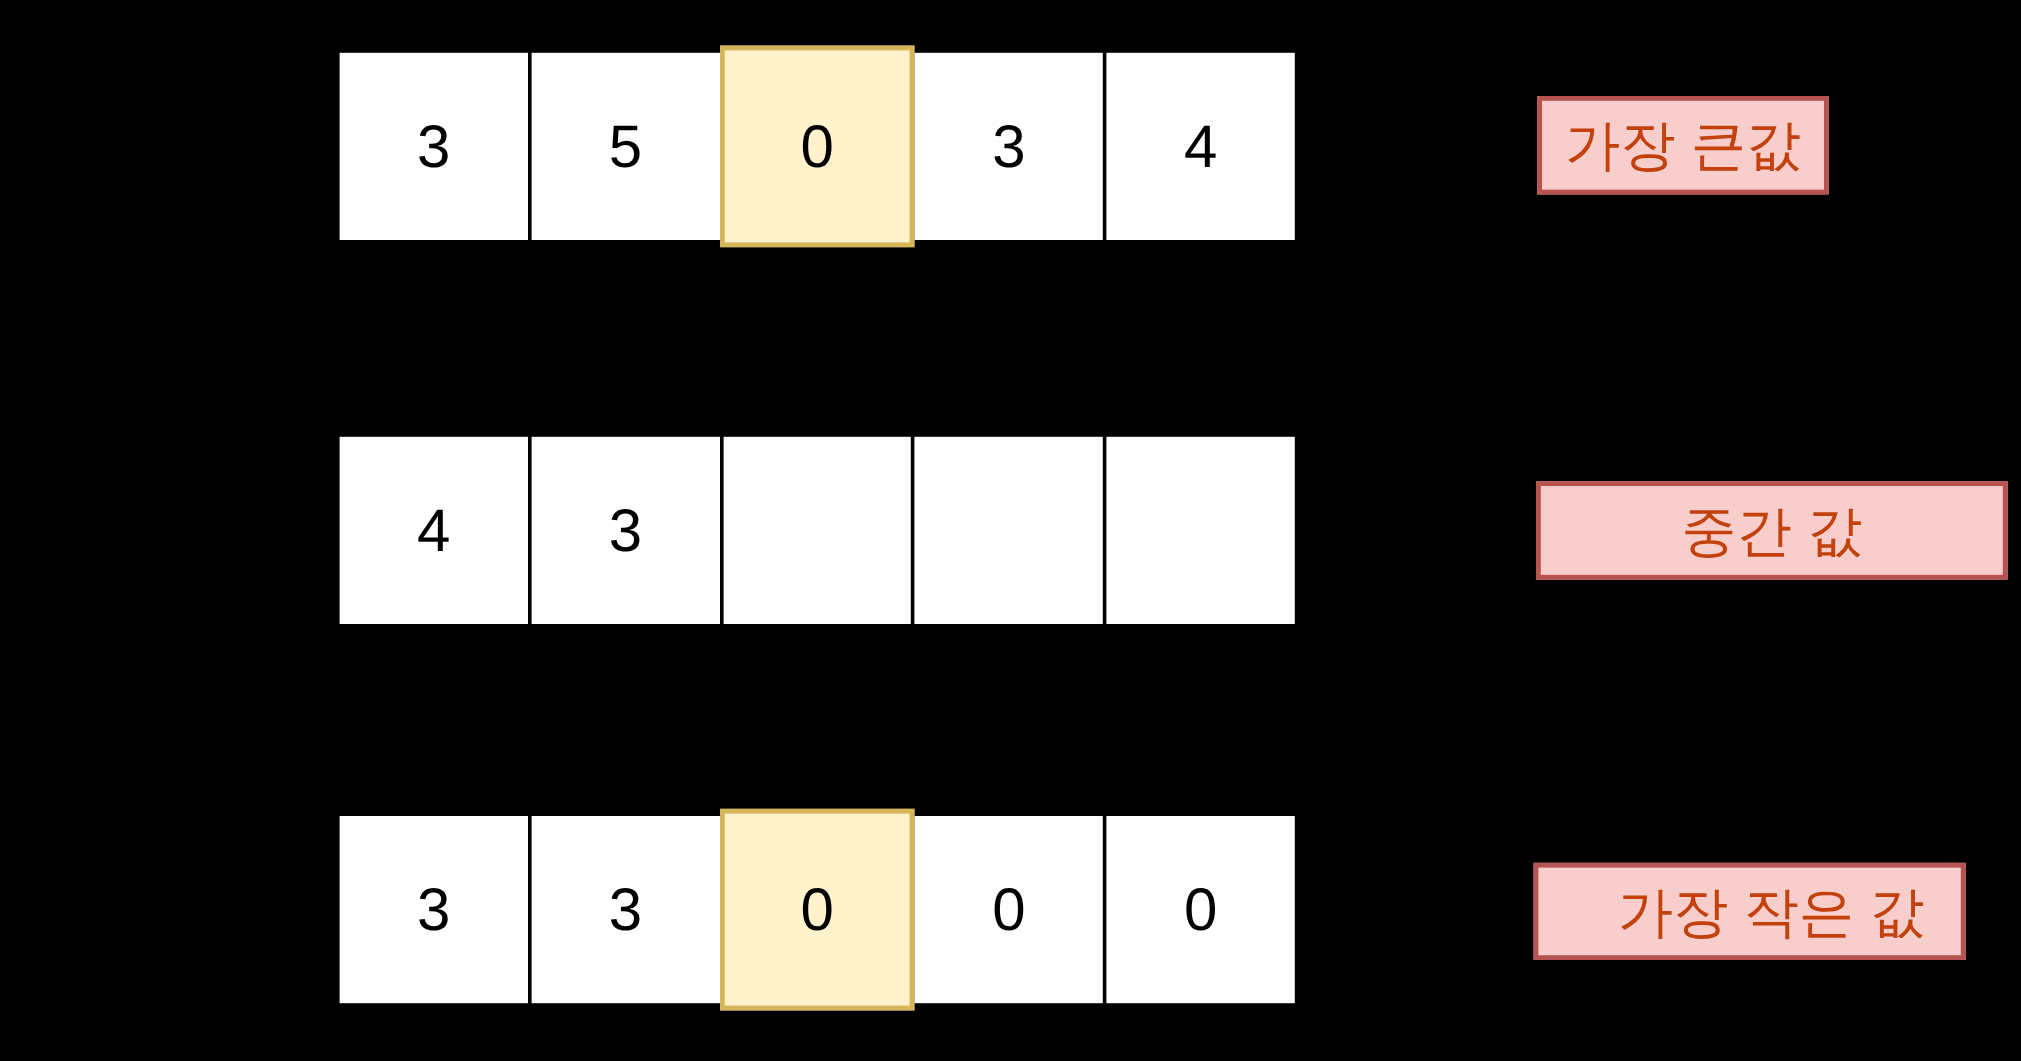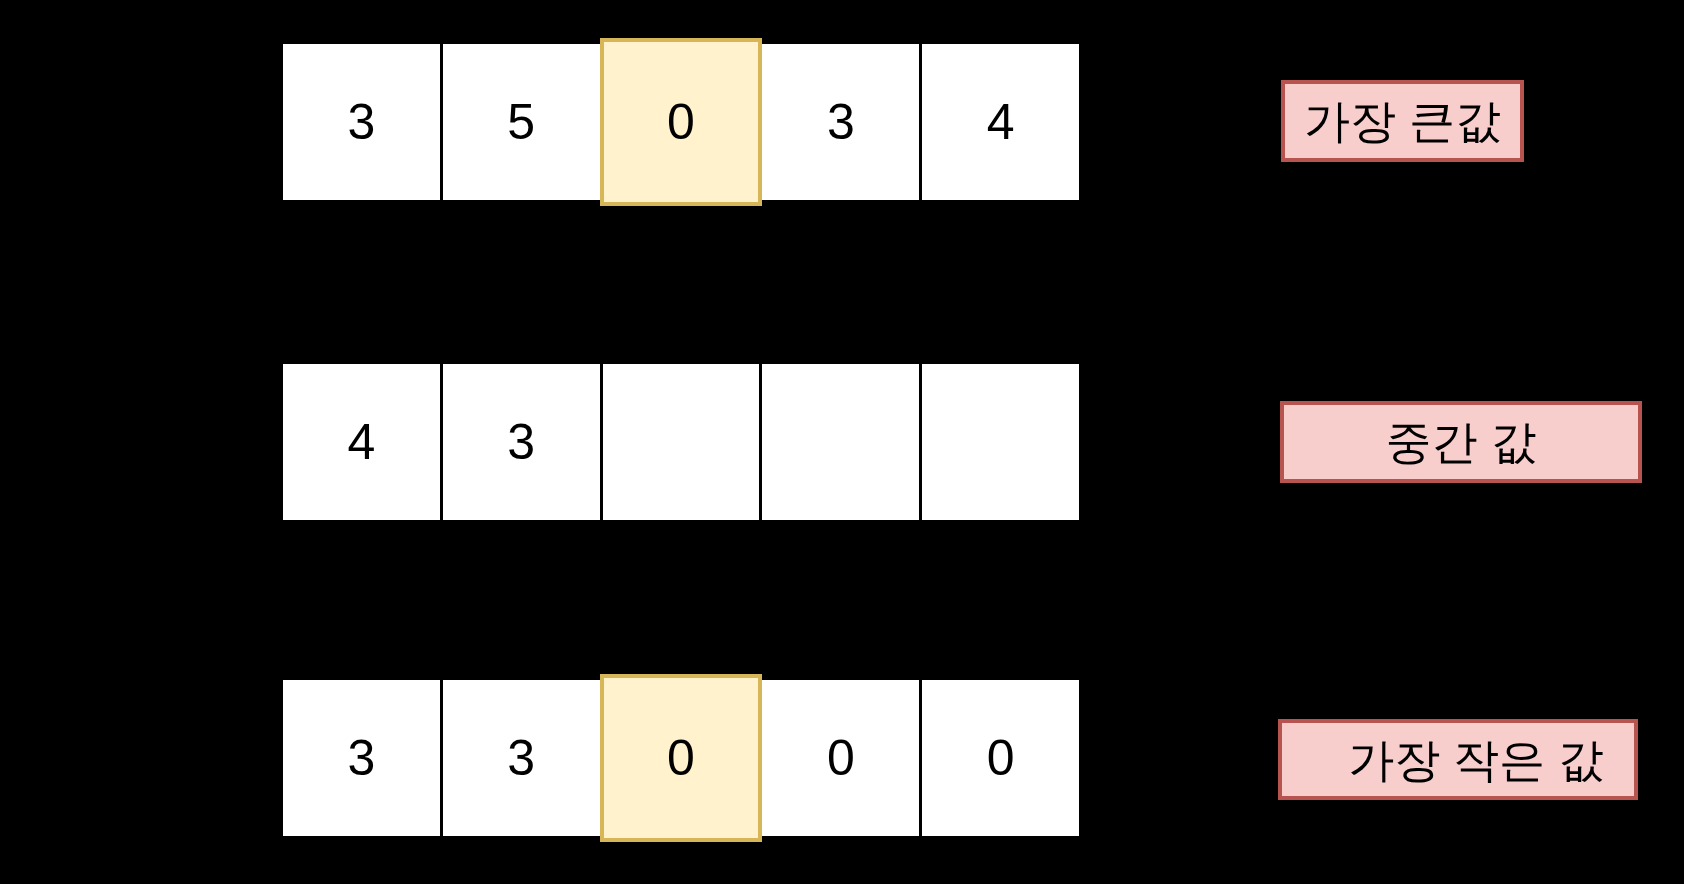--- a/index.html
+++ b/index.html
@@ -43,33 +43,33 @@
     z-index: 2;
     margin: -6px -3px;
     background: #fff2cc;
     border: 4px solid #d6b656;
   }
   .row-label {
     position: absolute;
     box-sizing: border-box;
     background: #f8cecc;
     border: 4px solid #b85450;
-    color: #000000;
+    color: #c2410c;
     display: flex;
     align-items: center;
     justify-content: center;
     font-size: 46px;
     line-height: 1;
     white-space: nowrap;
   }
   #row-0 { top: 44px; }
   #row-1 { top: 364px; }
   #row-2 { top: 680px; }
   #label-0 { left: 1281px; top: 80px;  width: 243px; height: 82px; }
-  #label-1 { left: 1280px; top: 401px; width: 362px; height: 82px; }
+  #label-1 { left: 1280px; top: 401px; width: 393px; height: 82px; }
   #label-2 { left: 1278px; top: 719px; width: 360px; height: 81px; padding-left: 36px; }
 </style>
 </head>
 <body>
 
 <div class="canvas">
 
   <section class="array-row" id="row-0">
     <div class="cells">
       <div class="cell">3</div>

